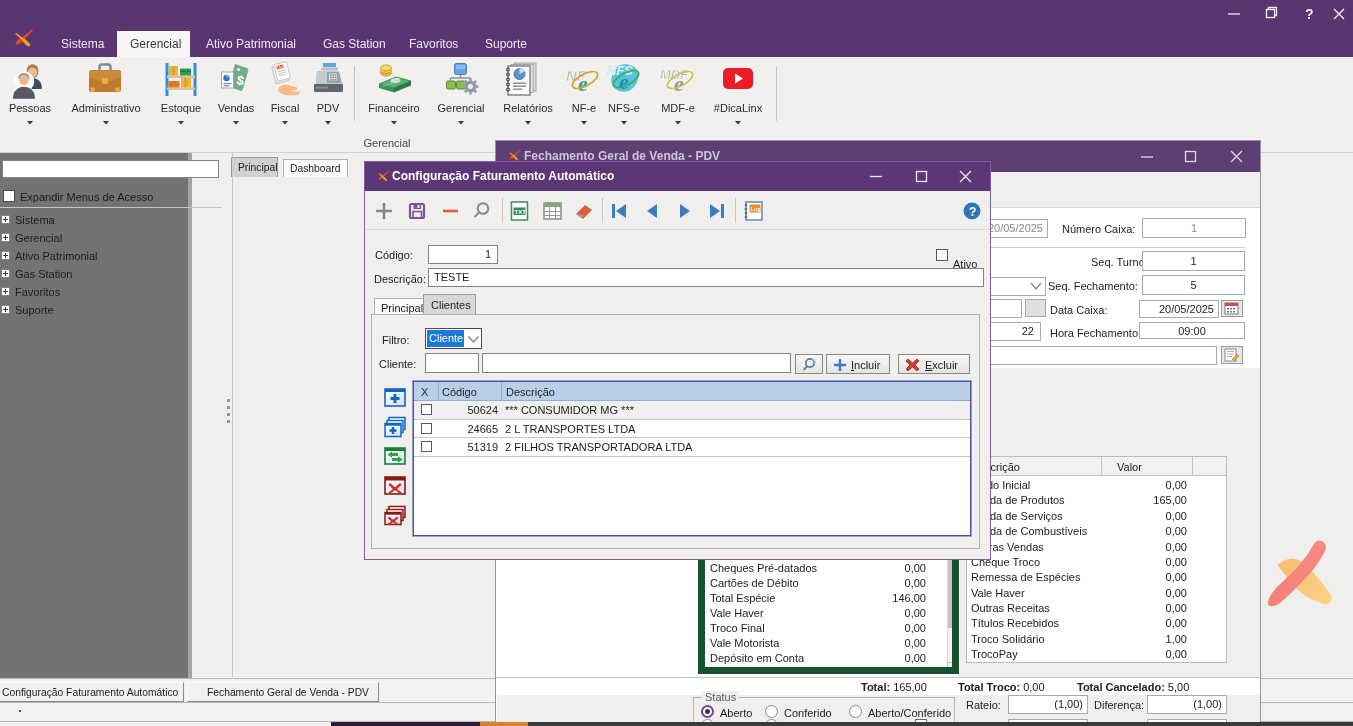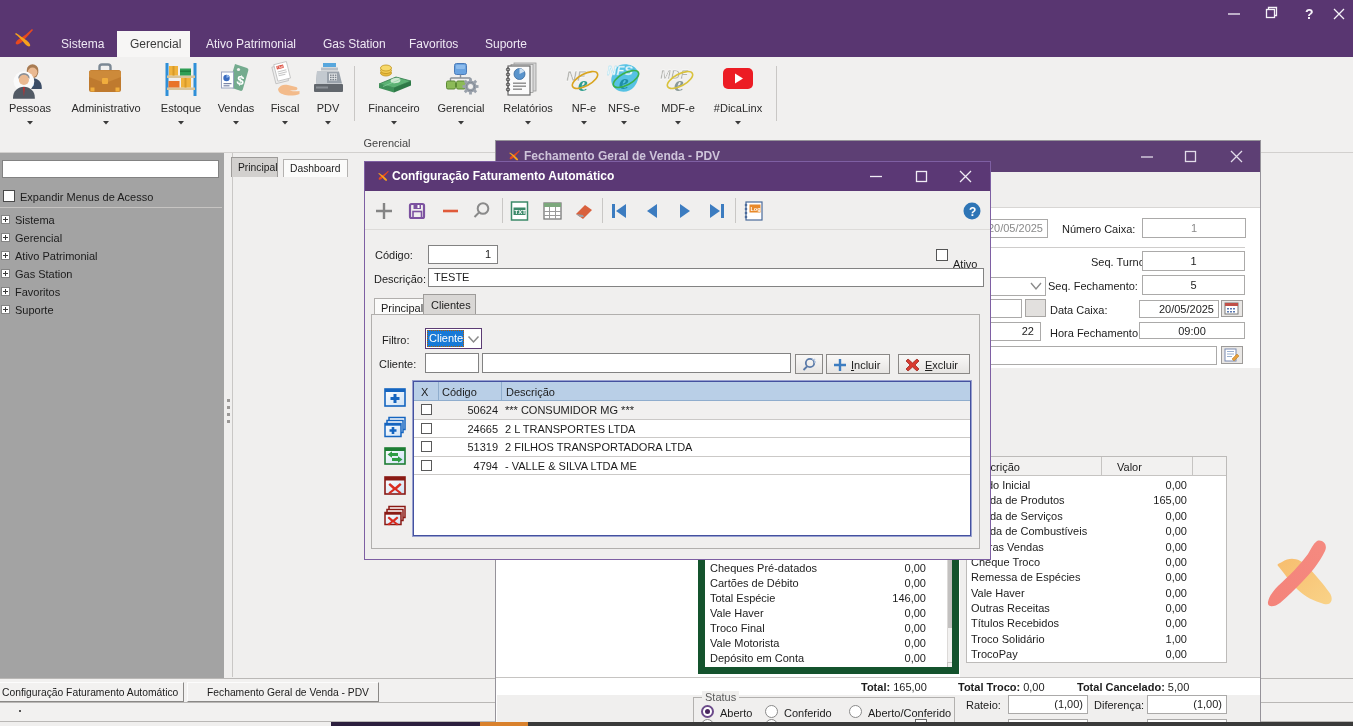--- a/index.html
+++ b/index.html
@@ -245,21 +245,21 @@
         <path d="M391,64 h6 l-3,3.5 z"></path>
         <path d="M458,64 h6 l-3,3.5 z"></path>
         <path d="M525,64 h6 l-3,3.5 z"></path>
         <path d="M581,64 h6 l-3,3.5 z"></path>
         <path d="M621,64 h6 l-3,3.5 z"></path>
         <path d="M675,64 h6 l-3,3.5 z"></path>
         <path d="M735,64 h6 l-3,3.5 z"></path>
   </g>
 </svg>
 
-<div class="abs" id="leftpanel" style="left:0;top:153px;width:224px;height:525px;background:#a3a3a3;border-right:4px solid #a3a3a3;">
+<div class="abs" id="leftpanel" style="left:0;top:153px;width:192px;height:525px;background:#737373;border-right:4px solid #a3a3a3;">
   <div class="abs inp" style="left:2px;top:7px;width:217px;height:18px;"></div>
   <div class="abs" style="left:3px;top:37px;width:12px;height:12px;background:#fff;border:1px solid #4a4a4a;"></div>
   <div class="abs t11" style="left:20px;top:38px;">Expandir Menus de Acesso</div>
   <div class="abs" style="left:0;top:54px;width:222px;height:1px;background:#c6c4c2;"></div>
   <div class="abs" id="tree" style="left:0;top:56px;width:220px;height:300px;">
     <div class="titem" style="top:5px;">
           <span class="pbox"></span>
           <span class="tlbl">Sistema</span>
         </div>
     <div class="titem" style="top:23px;">
@@ -620,25 +620,20 @@
     </div>
     <div class="abs grow" style="top:38px;height:18px;">
       <span class="gcb" style="top:3px;"></span>
           <span class="gnum" style="top:3px;">24665</span>
           <span class="gdesc" style="top:3px;">2 L TRANSPORTES LTDA</span>
     </div>
     <div class="abs grow" style="top:56px;height:19px;">
       <span class="gcb" style="top:3px;"></span>
           <span class="gnum" style="top:3px;">51319</span>
           <span class="gdesc" style="top:3px;">2 FILHOS TRANSPORTADORA LTDA</span>
-    </div>
-    <div class="abs grow" style="top:75px;height:18px;">
-      <span class="gcb" style="top:3px;"></span>
-          <span class="gnum" style="top:3px;">4794</span>
-          <span class="gdesc" style="top:3px;">- VALLE &amp; SILVA LTDA ME</span>
     </div>
   </div>
 
   <svg class="abs" style="left:14px;top:226px;" width="32" height="150" viewBox="0 0 32 150">
     <defs>
       <linearGradient id="wg" x1="0" y1="0" x2="1" y2="1">
         <stop offset="0" stop-color="#ffffff"></stop>
             <stop offset="1" stop-color="#cfe2f5"></stop>
       </linearGradient>
     </defs>

